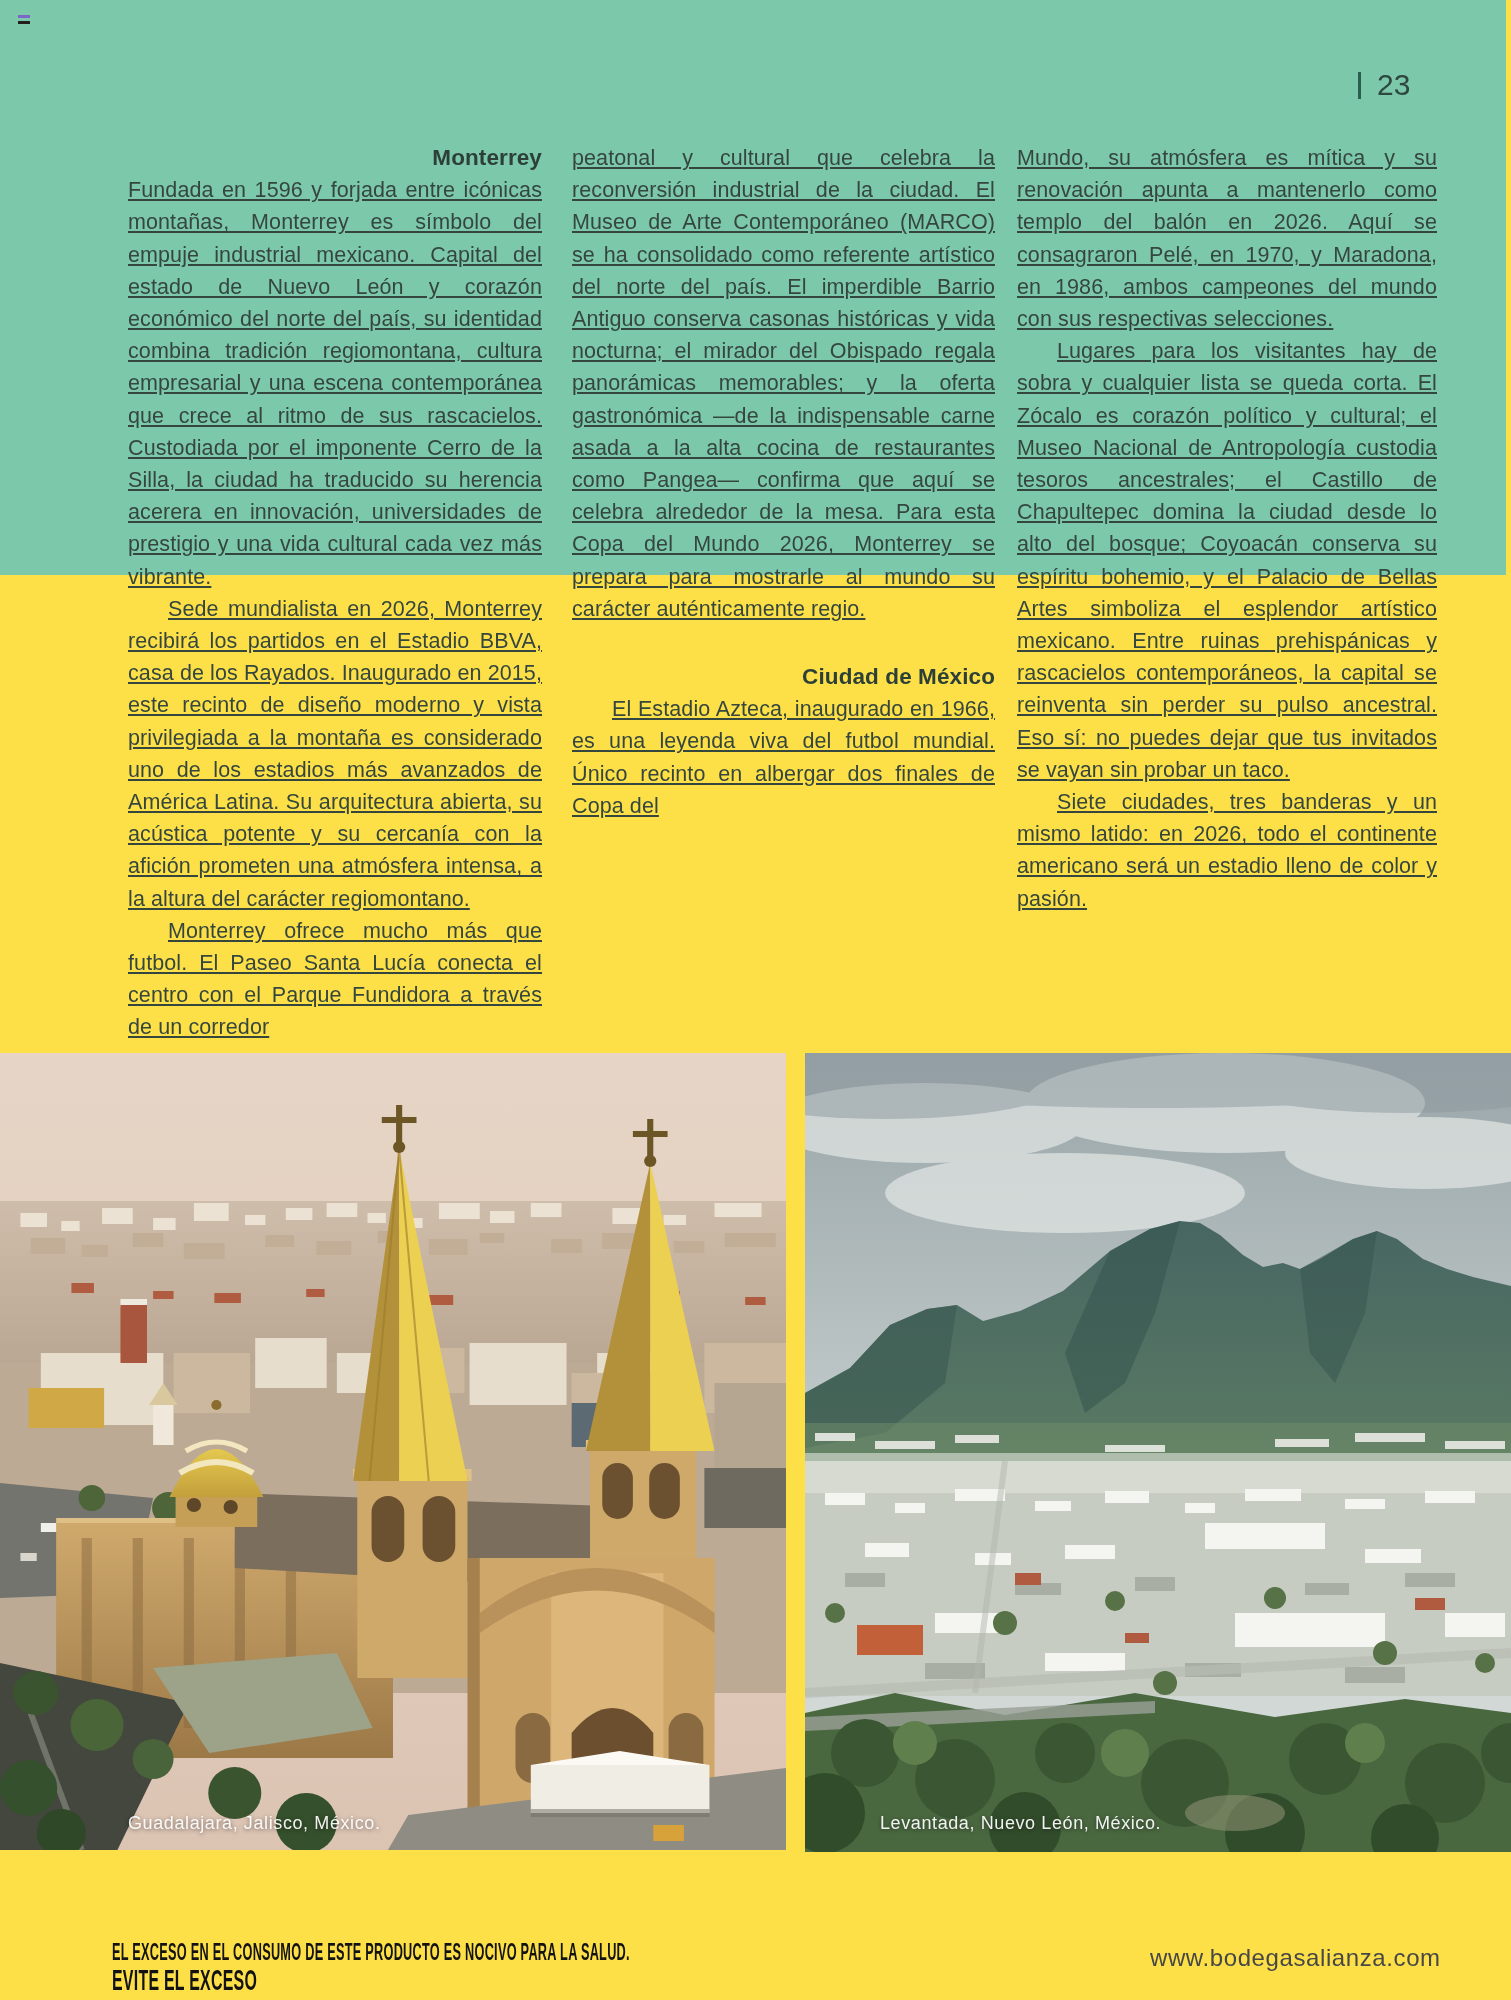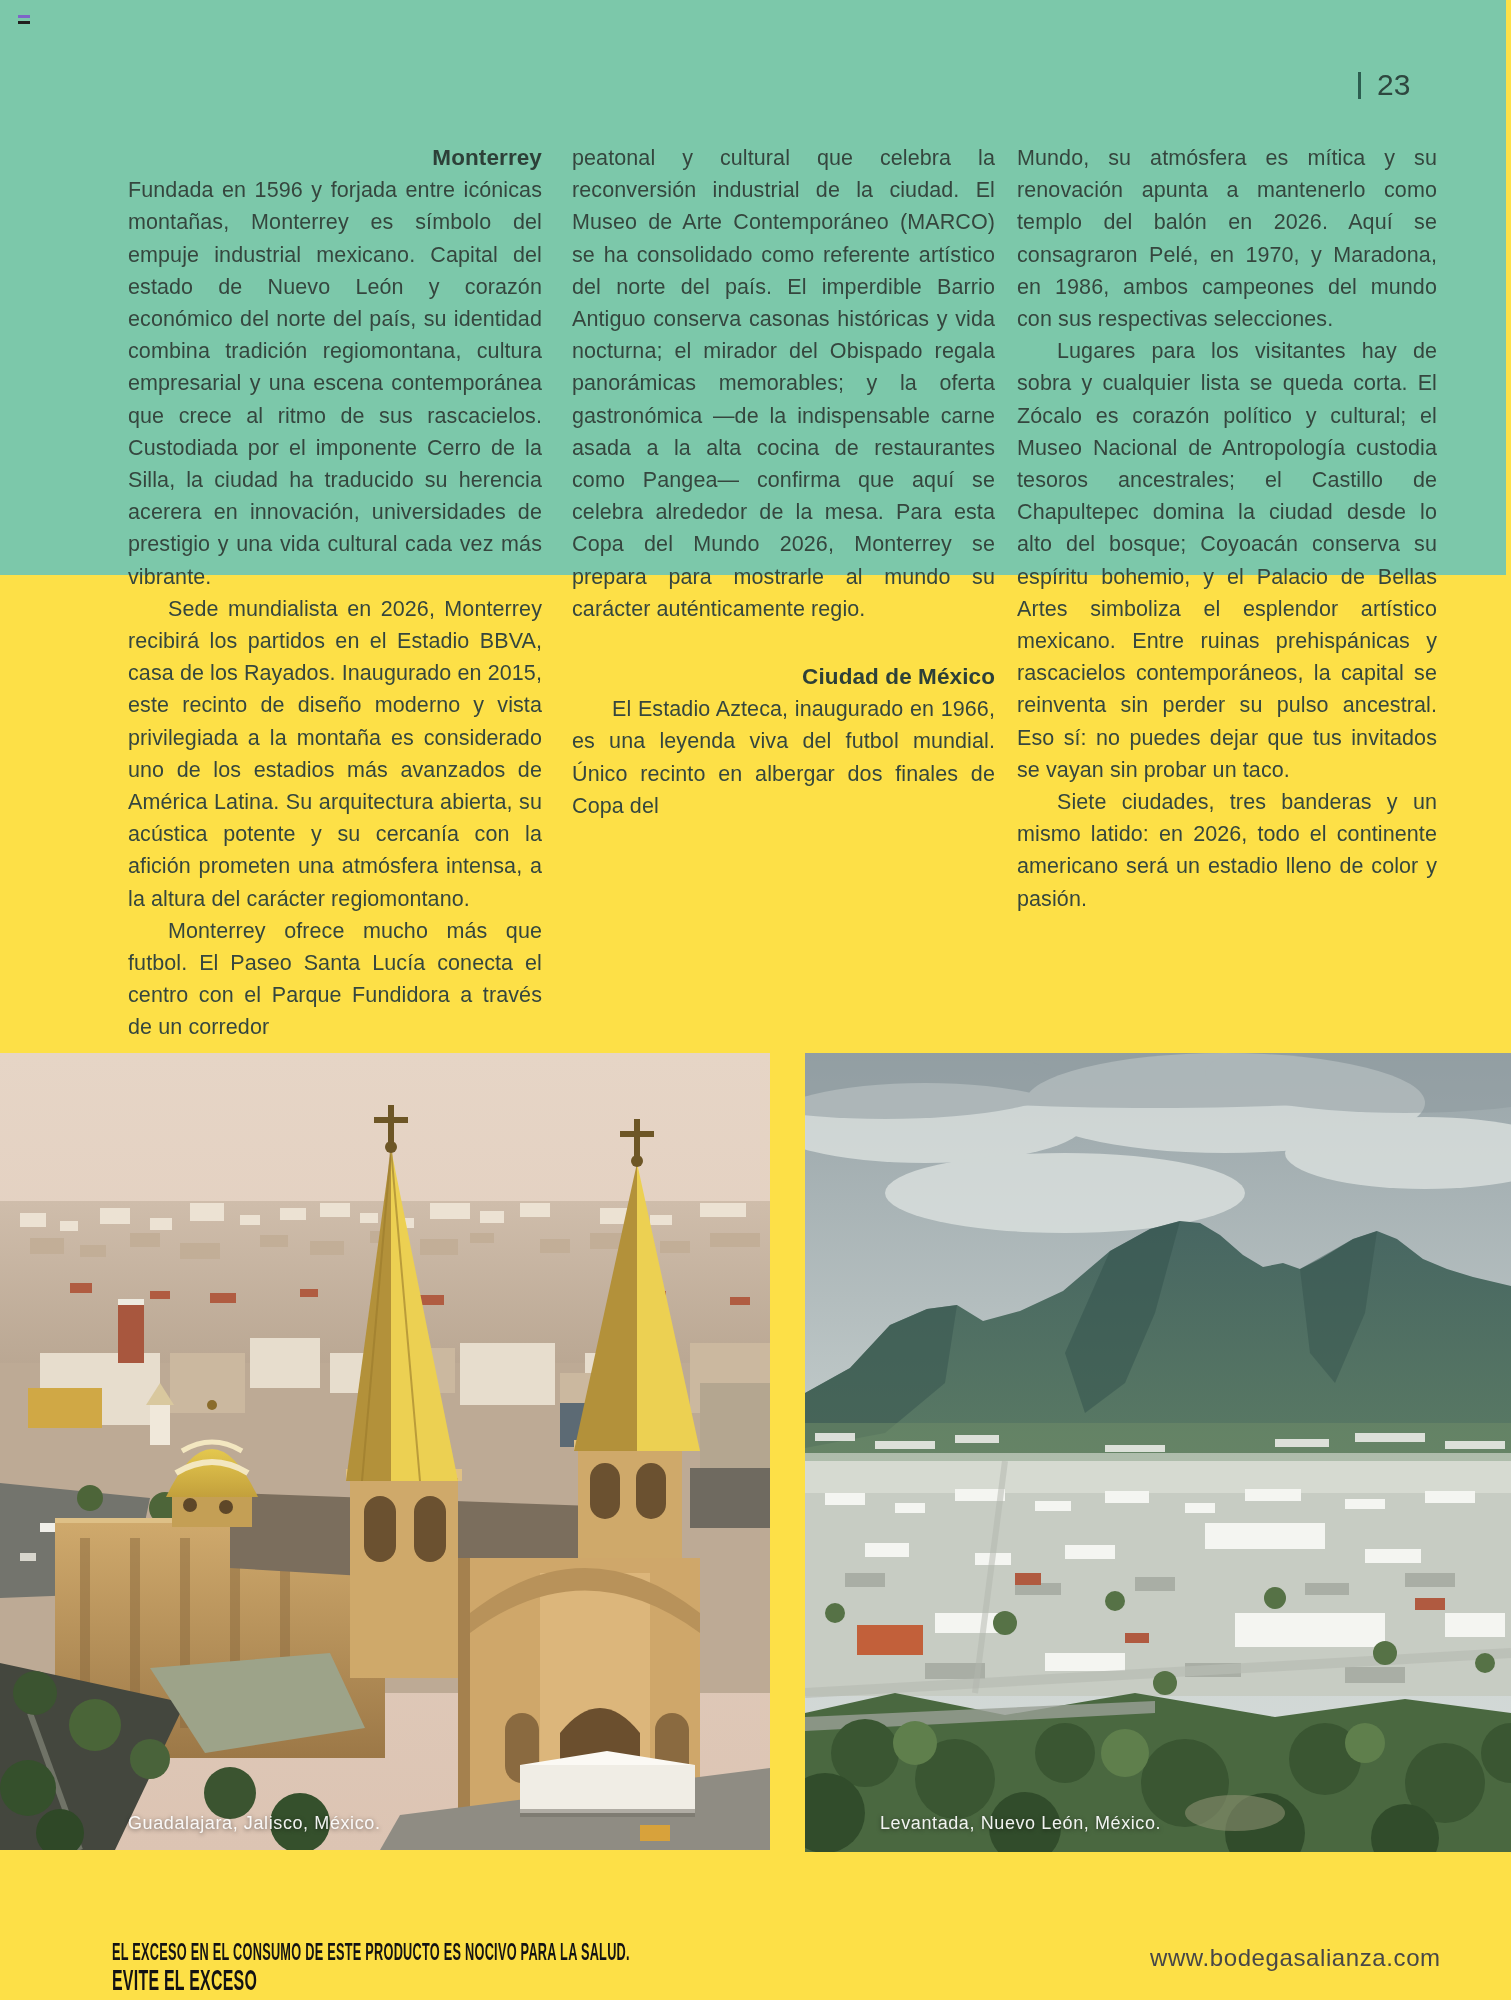--- a/index.html
+++ b/index.html
@@ -7,30 +7,30 @@
         font-family:"Liberation Sans", sans-serif;}
   .teal-block{position:absolute;left:0;top:0;width:1506px;height:575px;background:#7cc8aa;}
   .corner-mark{position:absolute;left:18px;top:15px;width:12px;display:flex;flex-direction:column;gap:3px;}
   .corner-mark .b1{height:3px;background:#7e66c8;}
   .corner-mark .b2{height:3px;background:#221f1e;}
   .page-number{position:absolute;left:1358px;top:68px;display:flex;align-items:center;gap:16px;}
   .pn-bar{width:3px;height:27px;background:#2c5e50;}
   .pn-num{font-size:30px;color:#2e473f;}
   .col{position:absolute;top:142px;font-size:21.5px;line-height:32.2px;text-align:justify;
        color:#35463e;letter-spacing:0.1px;}
-  .col p{margin:0;}
+  .col p{margin:0;text-decoration:underline;}
   .col p.indent{text-indent:40px;}
   .col h3{margin:0;font-size:22.5px;line-height:32.2px;font-weight:700;text-align:right;color:#2d4038;}
   .col1{left:128px;width:414px;}
   .col2{left:572px;width:423px;}
   .col3{left:1017px;width:420px;}
   .h-gap{margin-top:36px !important;}
   .photo{position:absolute;margin:0;overflow:hidden;background:#ccc;}
   .photo svg{position:absolute;left:0;top:0;width:100%;height:100%;display:block;}
-  .photo-left{left:0;top:1053px;width:770px;height:797px;}
+  .photo-left{left:0;top:1053px;width:770px;height:797px;padding-left:16px;}
   .photo-right{left:805px;top:1053px;width:706px;height:799px;}
   figcaption{position:absolute;color:rgba(255,255,255,0.93);font-size:18px;letter-spacing:0.6px;
              text-shadow:0 1px 4px rgba(0,0,0,0.5);}
   .photo-left figcaption{left:128px;bottom:16px;}
   .photo-right figcaption{left:75px;bottom:18px;}
   .warn{position:absolute;left:112px;top:1939px;color:#131313;font-weight:700;
         transform:scaleX(0.53);transform-origin:left top;white-space:nowrap;}
   .warn1{font-size:24px;line-height:1.1;letter-spacing:0.5px;}
   .warn2{font-size:30px;line-height:1.0;letter-spacing:0.5px;}
   .website{position:absolute;left:1150px;top:1944px;font-size:24px;color:#474747;letter-spacing:0.6px;}

